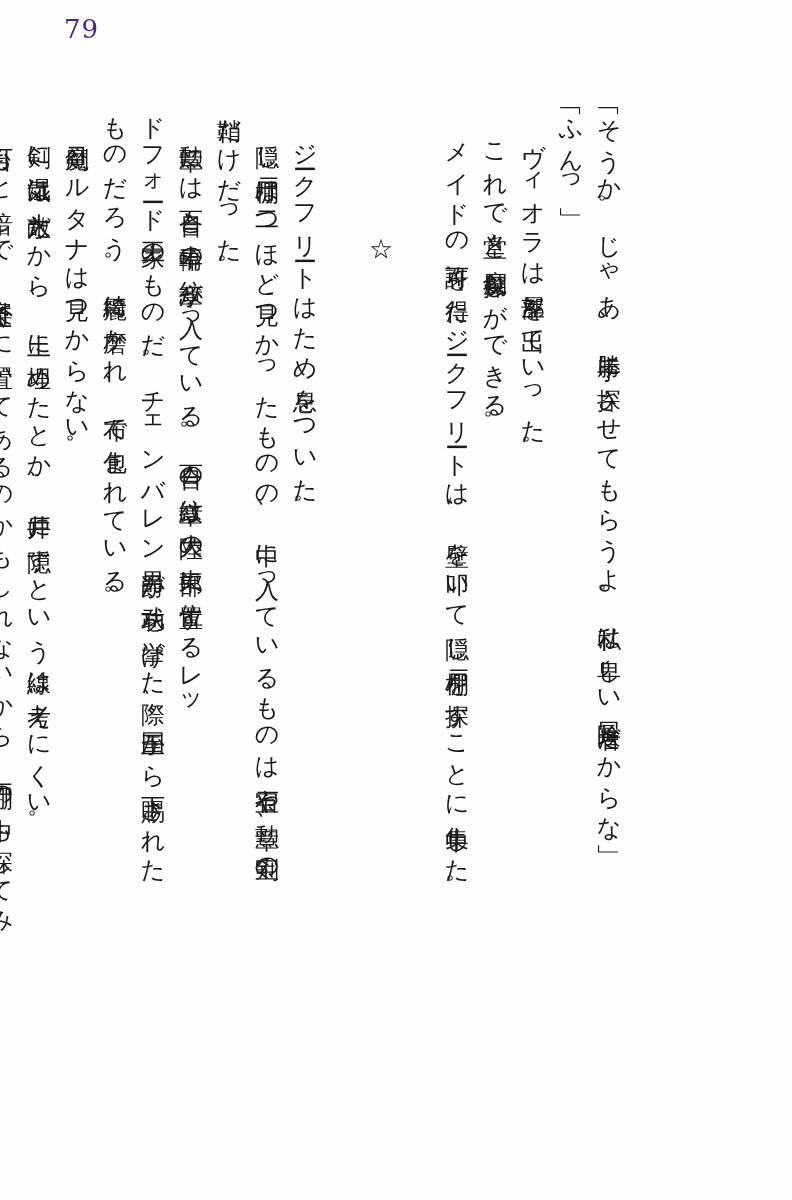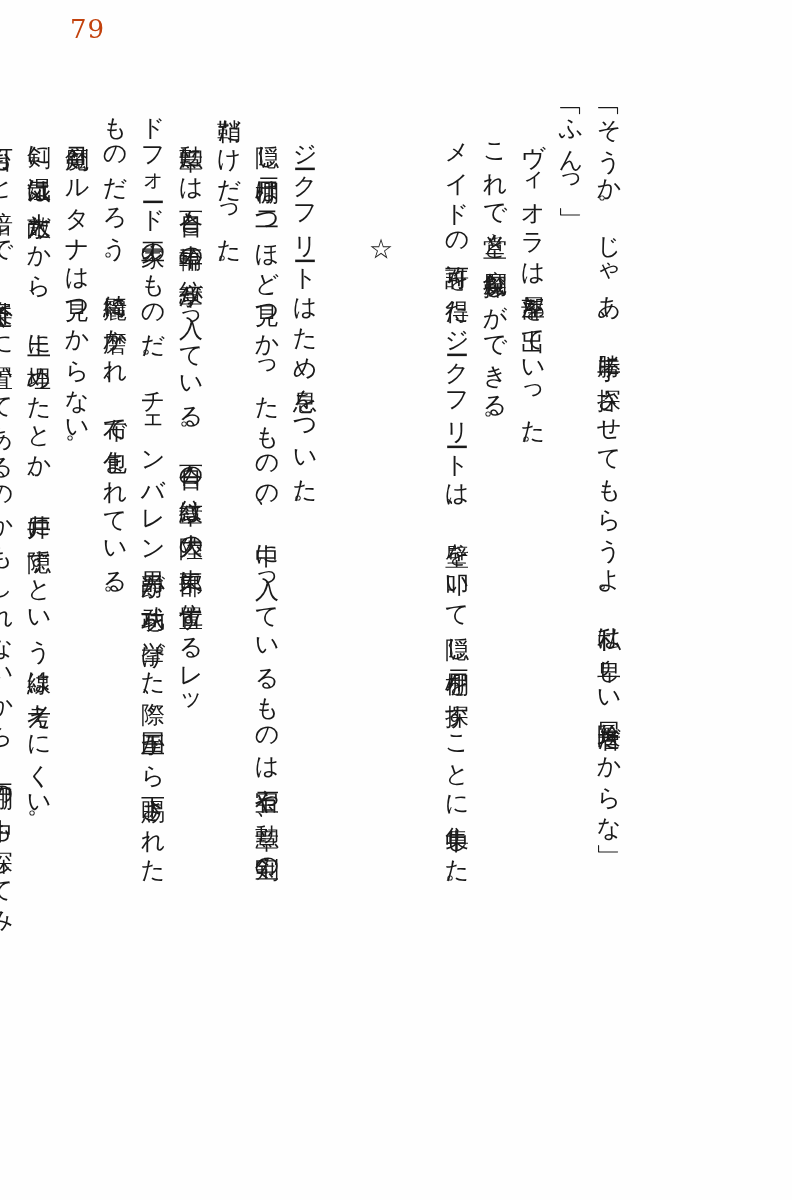--- a/index.html
+++ b/index.html
@@ -11,23 +11,23 @@
     position: relative;
     width: 792px;
     height: 1200px;
     background: #fefefe;
     overflow: hidden;
     font-family: "DejaVu Serif", "Liberation Serif", serif;
   }
   .page-number {
     position: absolute;
     top: 14px;
-    left: 70px;
+    left: 64px;
     font-size: 26px;
-    color: #c2410c;
+    color: #4c1d95;
     letter-spacing: 1px;
     font-family: "DejaVu Serif", "Liberation Serif", serif;
   }
   .text-body {
     position: absolute;
     top: 100px;
     right: 50px;
     height: 1072px;
     writing-mode: vertical-rl;
     text-orientation: mixed;

